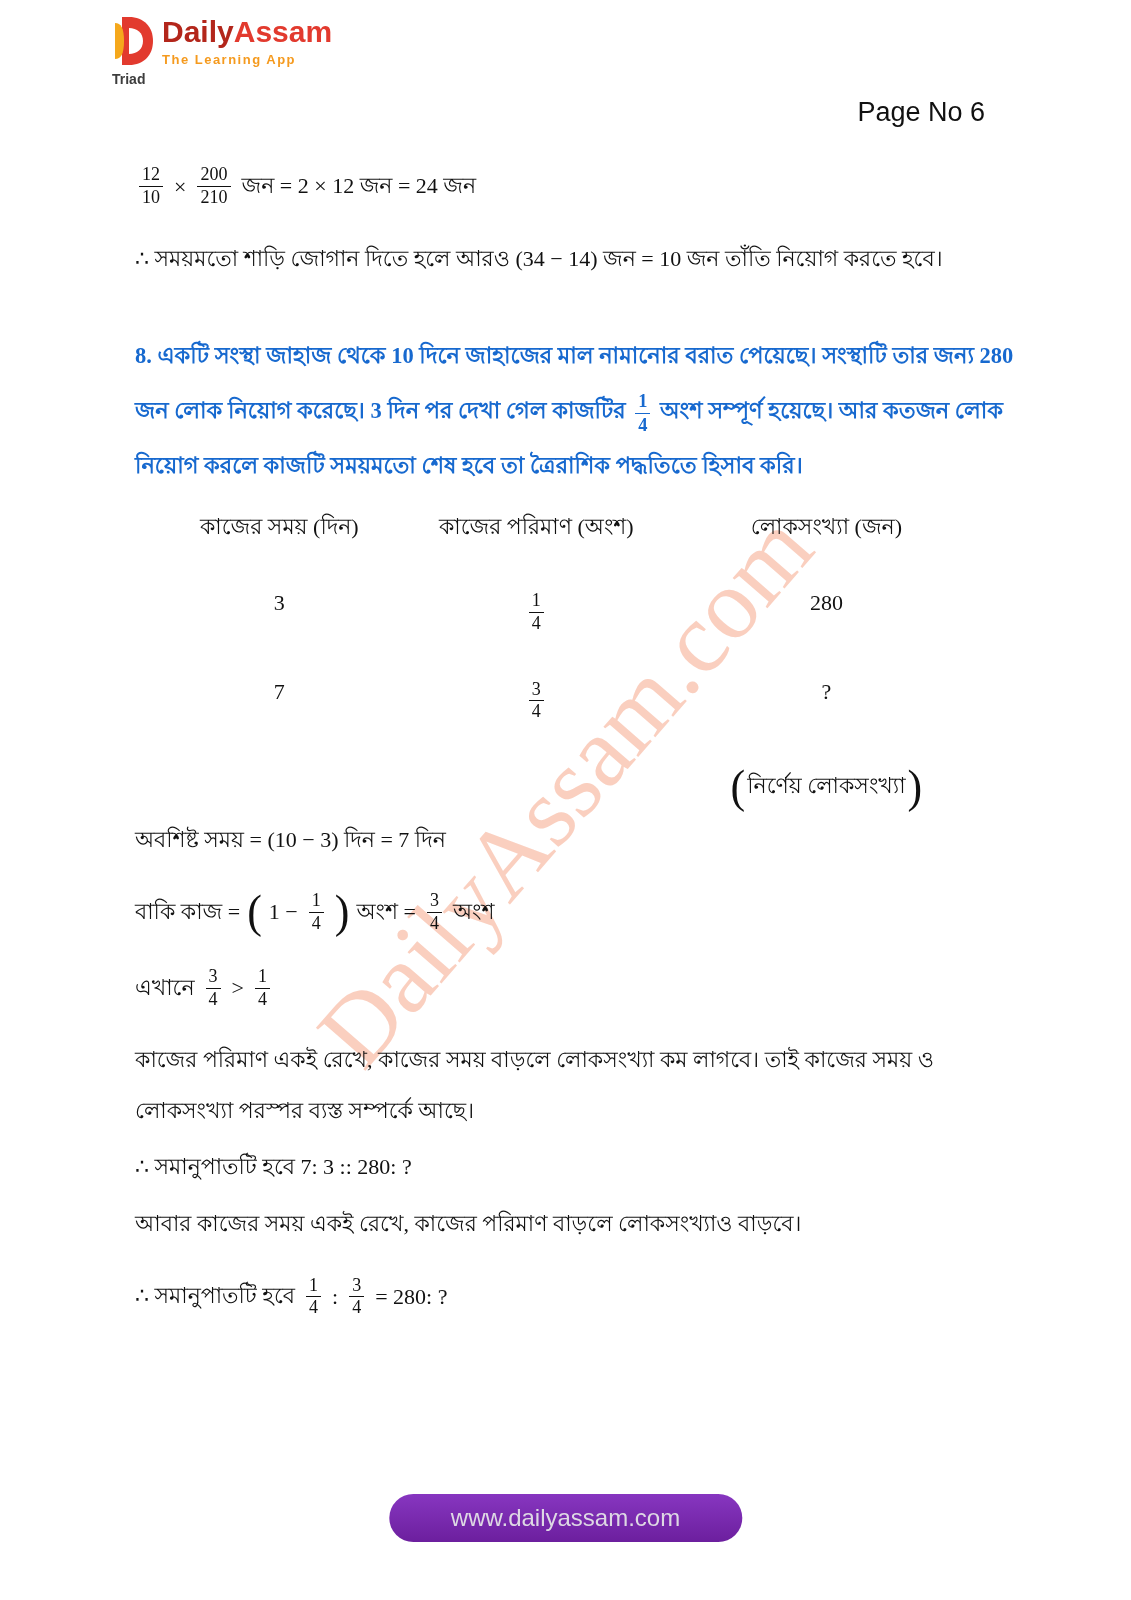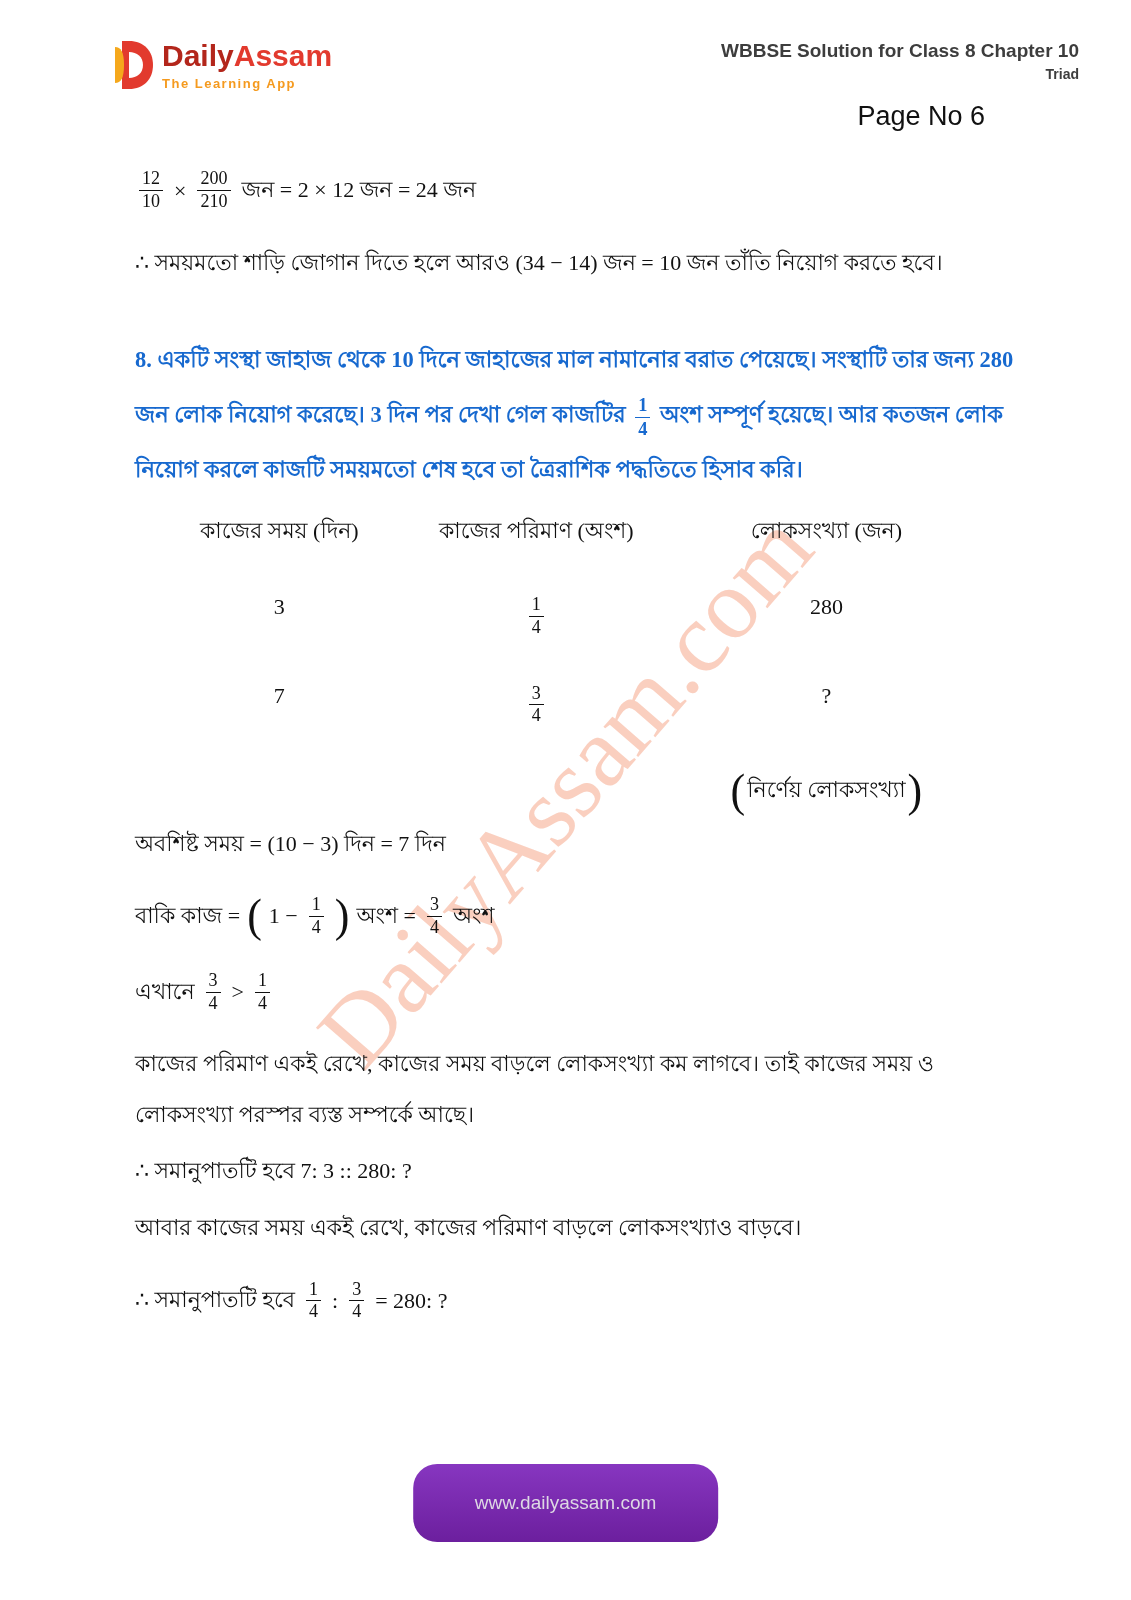--- a/index.html
+++ b/index.html
@@ -27,21 +27,22 @@
     pointer-events: none;
     user-select: none;
   }
   .content-layer { position: relative; z-index: 1; }
 
   
   .header {
     display: flex;
     justify-content: space-between;
     align-items: flex-start;
-    padding: 40px 52px 0 112px;
+    padding: 16px 52px 0 112px;
+    flex-direction: column;
   }
   .logo { display: flex; align-items: center; gap: 8px; cursor: pointer; }
   .logo-text { display: flex; flex-direction: column; }
   .brand { font-family: "Liberation Sans", sans-serif; font-weight: bold; font-size: 30px; line-height: 1.05; }
   .brand-daily { color: #b3261b; }
   .brand-assam { color: #e23a2e; }
   .tagline { font-family: "Liberation Sans", sans-serif; font-weight: bold; font-size: 13px; color: #f59a1e; letter-spacing: 1.5px; margin-top: 4px; }
   .header-right { text-align: right; font-family: "Liberation Sans", sans-serif; color: #3d3d3d; }
   .doc-title { font-size: 19px; font-weight: bold; }
   .doc-subtitle { font-size: 14px; font-weight: bold; margin-top: 4px; }
@@ -106,23 +107,23 @@
   .ptable .note { grid-column: 3; display: flex; align-items: center; justify-content: center; gap: 2px; }
 
   
   .footer-pill {
     position: absolute;
     bottom: 58px;
     left: 50%;
     transform: translateX(-50%);
     background: linear-gradient(180deg, #8736c0, #6c1f9e);
     border-radius: 24px;
-    padding: 28px 62px;
+    padding: 10px 62px;
     font-family: "Liberation Sans", sans-serif;
-    font-size: 19px;
+    font-size: 24px;
     color: #ded8e4;
     cursor: pointer;
     z-index: 2;
   }
 </style>
 </head>
 <body>
 
 <div class="page">
 
@@ -138,21 +139,20 @@
           <path d="M17 12 c8 0 14 5 14 13 c0 8 -6 13 -14 13 z" fill="#ffffff"></path>
         </svg>
         <div class="logo-text">
           <div class="brand">
             <span class="brand-daily">Daily</span><span class="brand-assam">Assam</span>
           </div>
           <div class="tagline">The Learning App</div>
         </div>
       </div>
       <div class="header-right">
-        <div class="doc-title">WBBSE Solution for Class 8 Chapter 10</div>
         <div class="doc-subtitle">Triad</div>
       </div>
     </div>
 
     <div class="page-no">Page No 6</div>
 
     <div class="main">
 
       <div class="math-line">
         <span class="frac">

